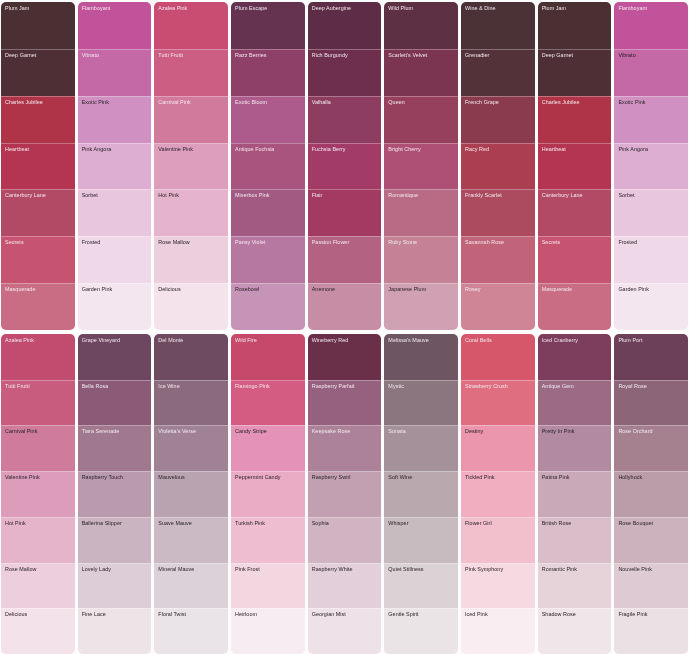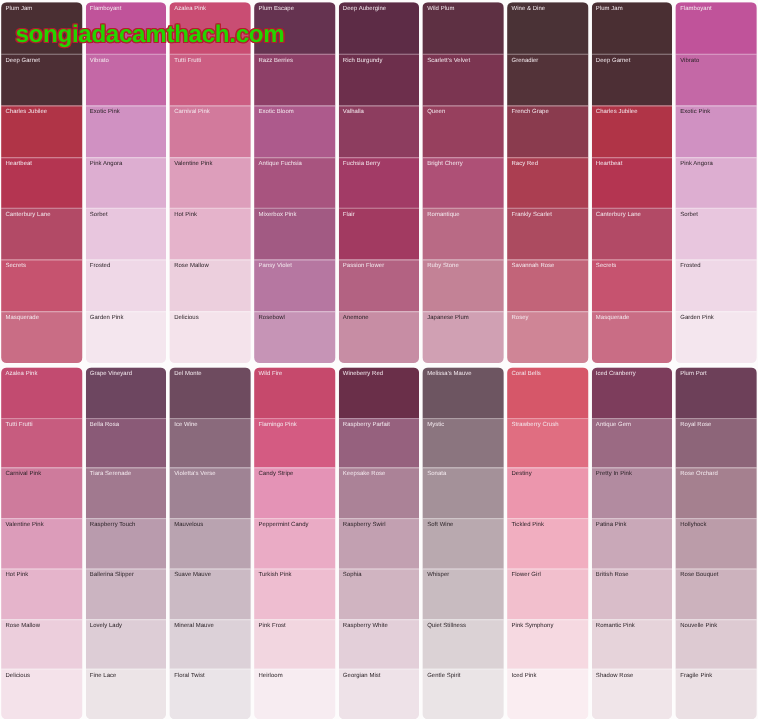--- a/index.html
+++ b/index.html
@@ -495,15 +495,14 @@
         </div>
         <div class="swatch light" style="background: rgb(221, 202, 210);">
           <span class="swatch-label">Nouvelle Pink</span>
         </div>
         <div class="swatch light" style="background: rgb(235, 224, 228);">
           <span class="swatch-label">Fragile Pink</span>
         </div>
       </div>
     </div>
 
-  <div id="watermark">songiadacamthach.com</div>
 
 </div>
 
 </body></html>

